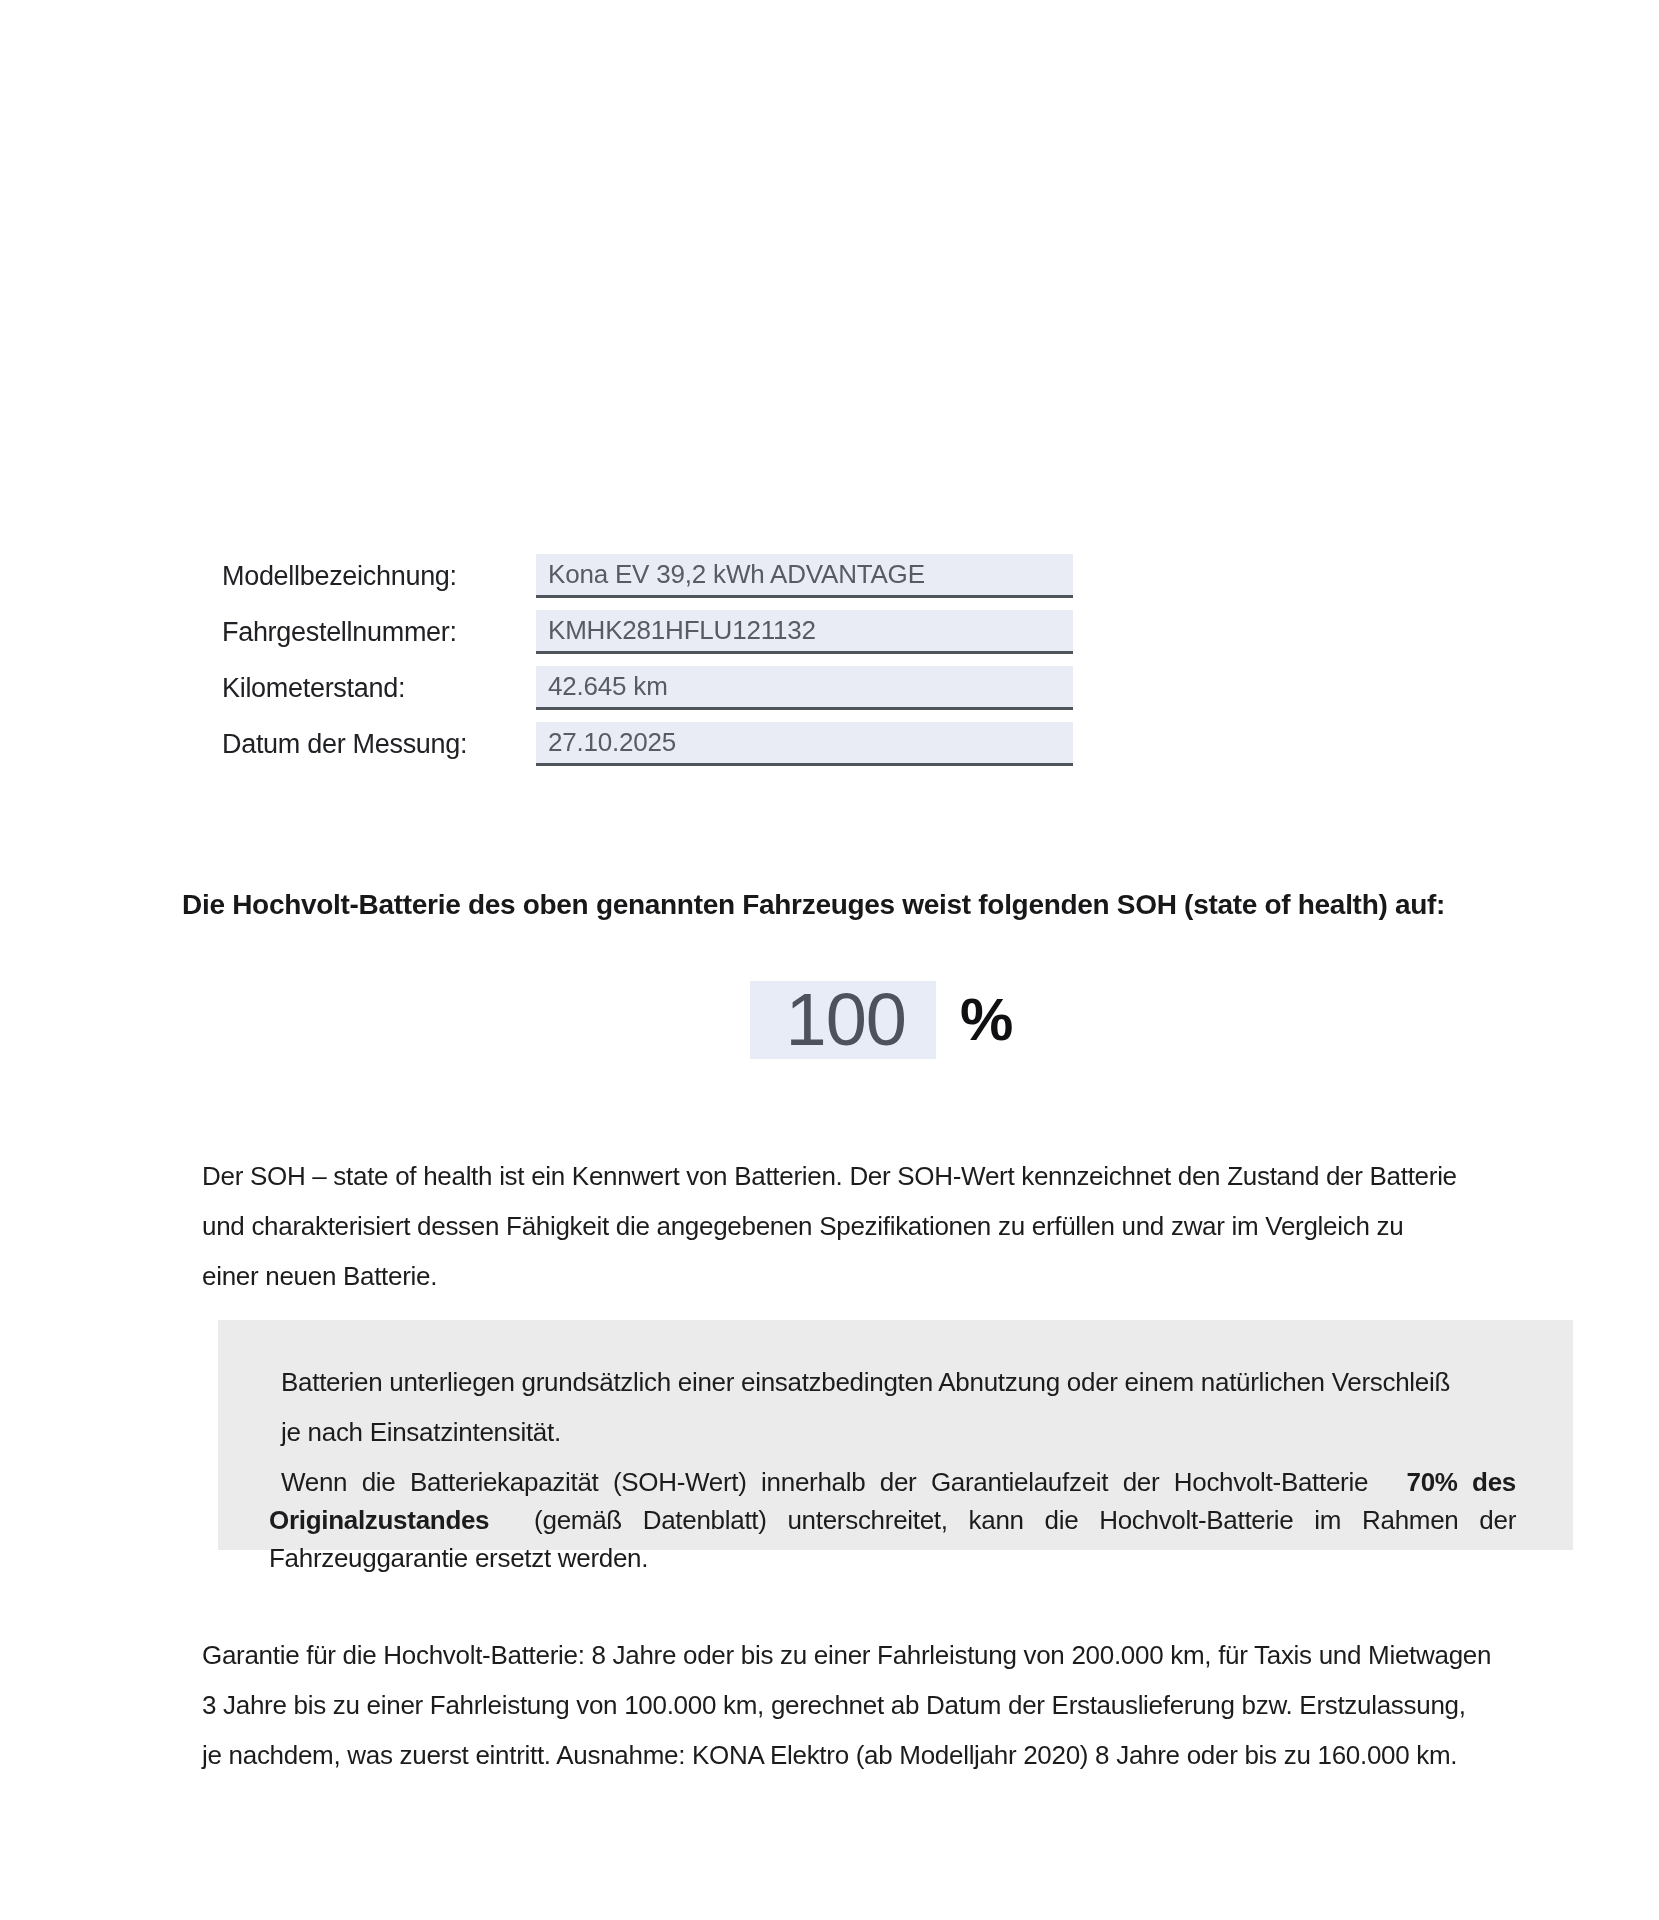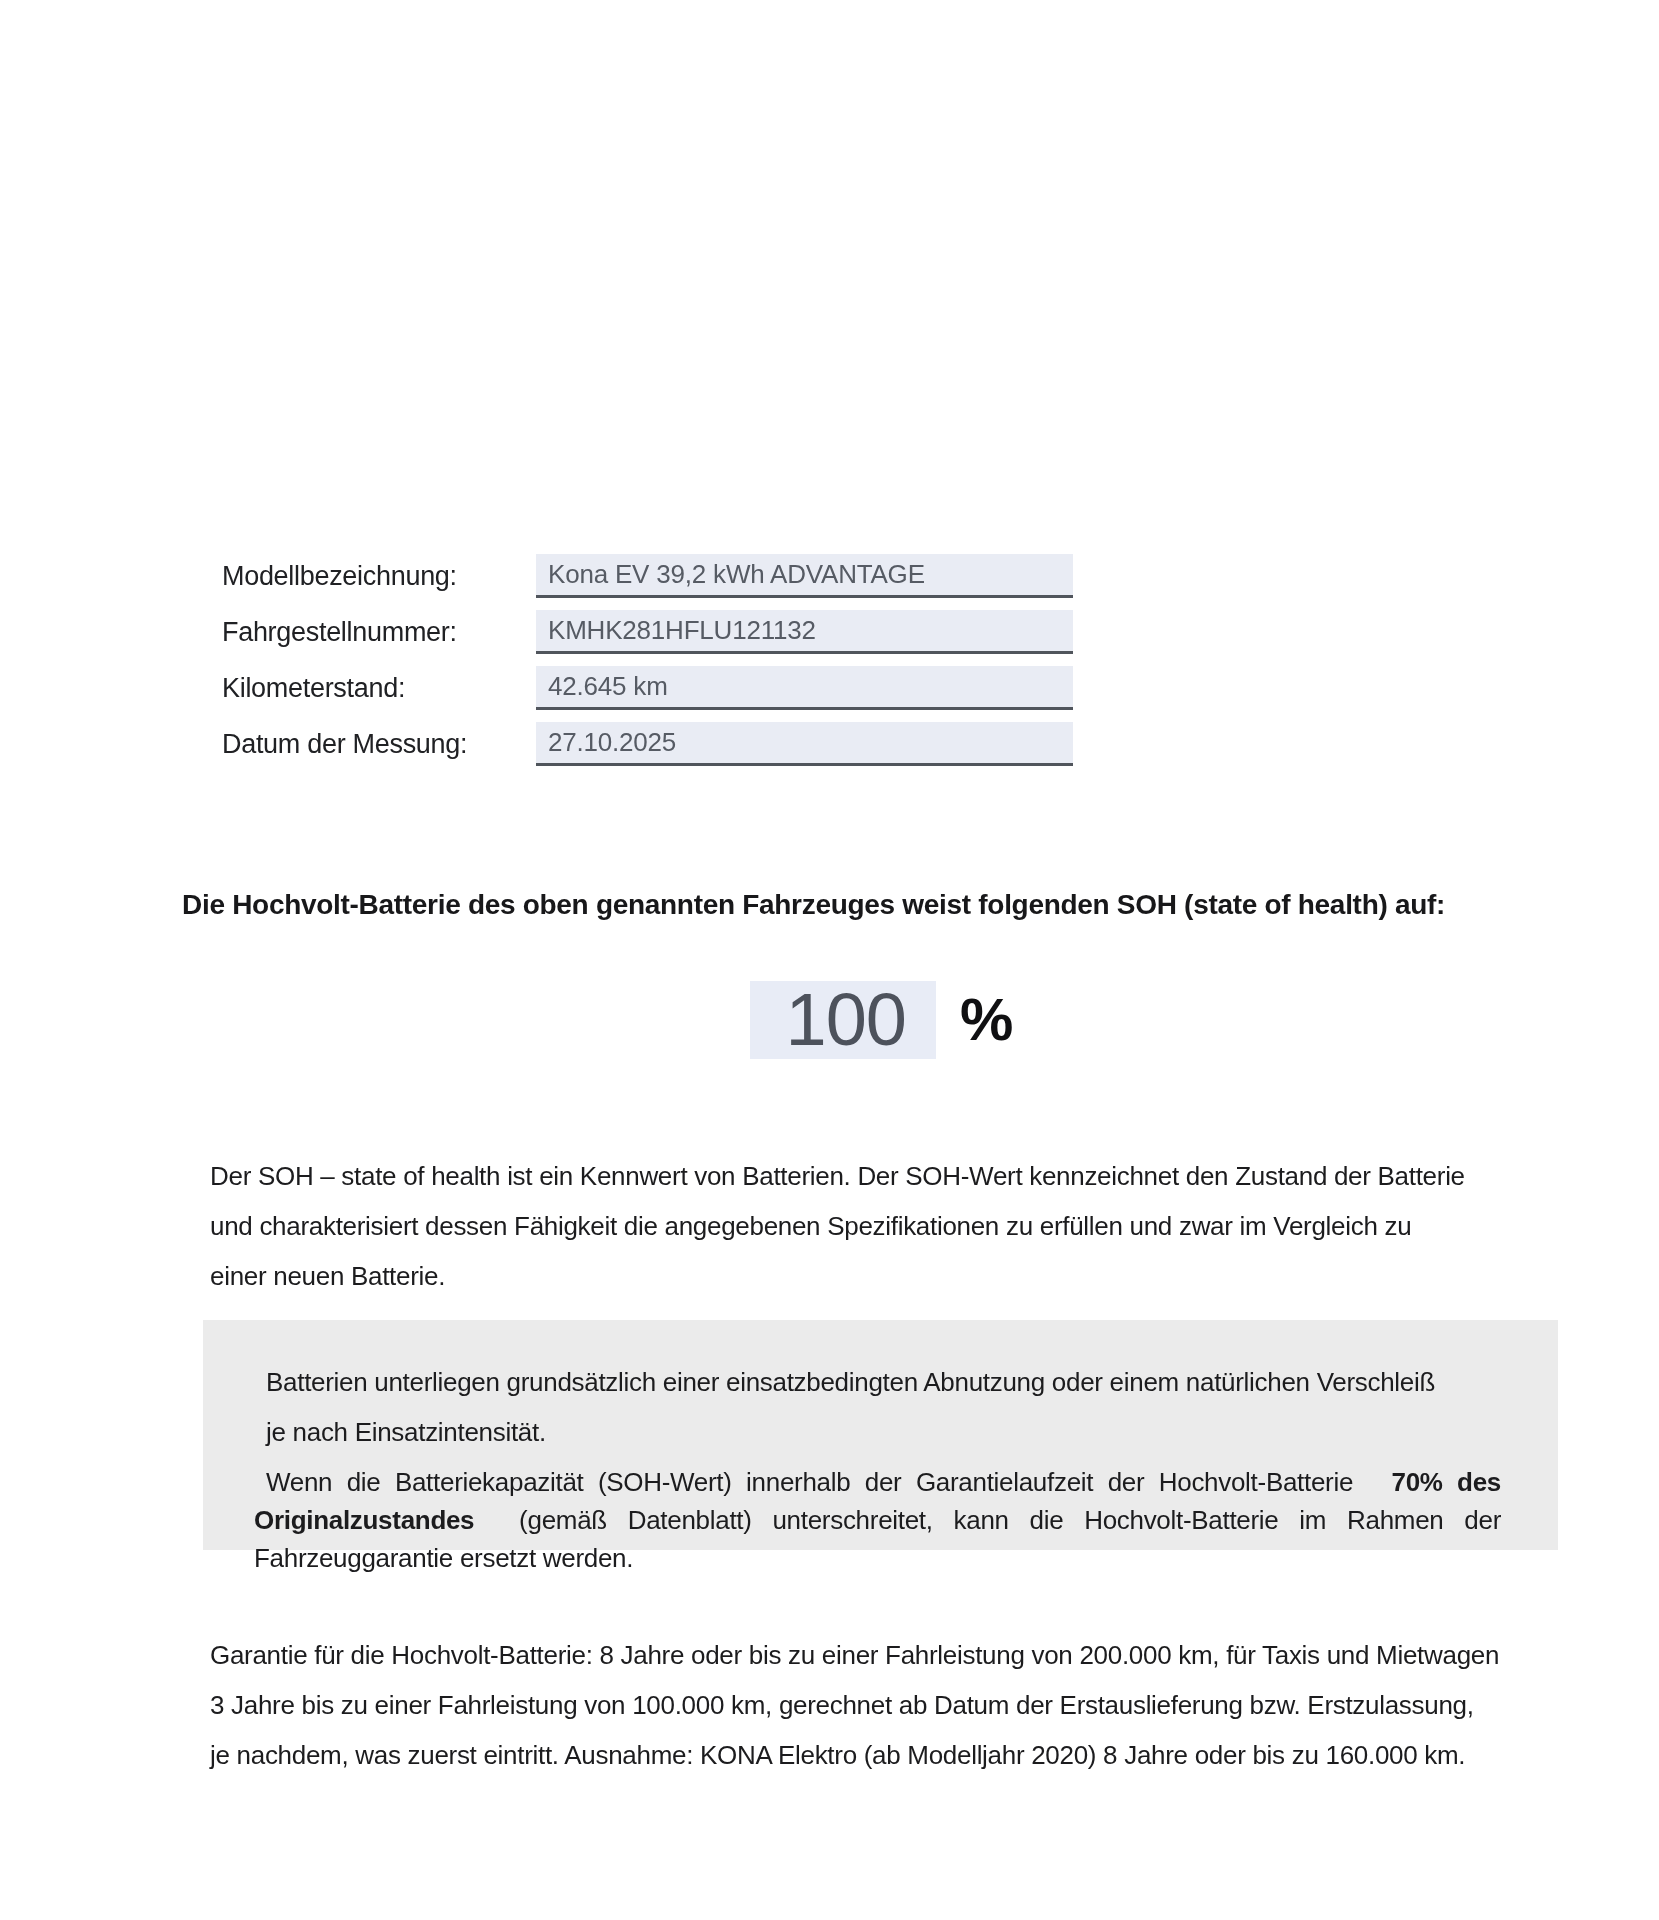--- a/index.html
+++ b/index.html
@@ -69,35 +69,35 @@
   }
   .soh-unit {
     font-size: 60px;
     font-weight: 700;
     color: #101012;
     margin-left: 12px;
     line-height: 78px;
   }
 
   
-  .para { position: absolute; left: 150px; width: 1400px; }
+  .para { position: absolute; left: 142px; width: 1400px; }
   .para .line {
     font-size: 26px;
     letter-spacing: -0.3px;
     line-height: 38px;
     white-space: nowrap;
     color: #1c1c1e;
   }
   .para-soh-def { top: 1097px; }
   .para-warranty { top: 1576px; }
 
   
   .notice-box {
     position: absolute;
-    left: 155px; top: 1272px;
+    left: 170px; top: 1272px;
     width: 1355px;
     height: 230px;
     background: #ebebeb;
     padding: 31px 45px 0 39px;
   }
   .notice-box .line {
     font-size: 26px;
     letter-spacing: -0.3px;
     line-height: 38px;
     white-space: nowrap;

